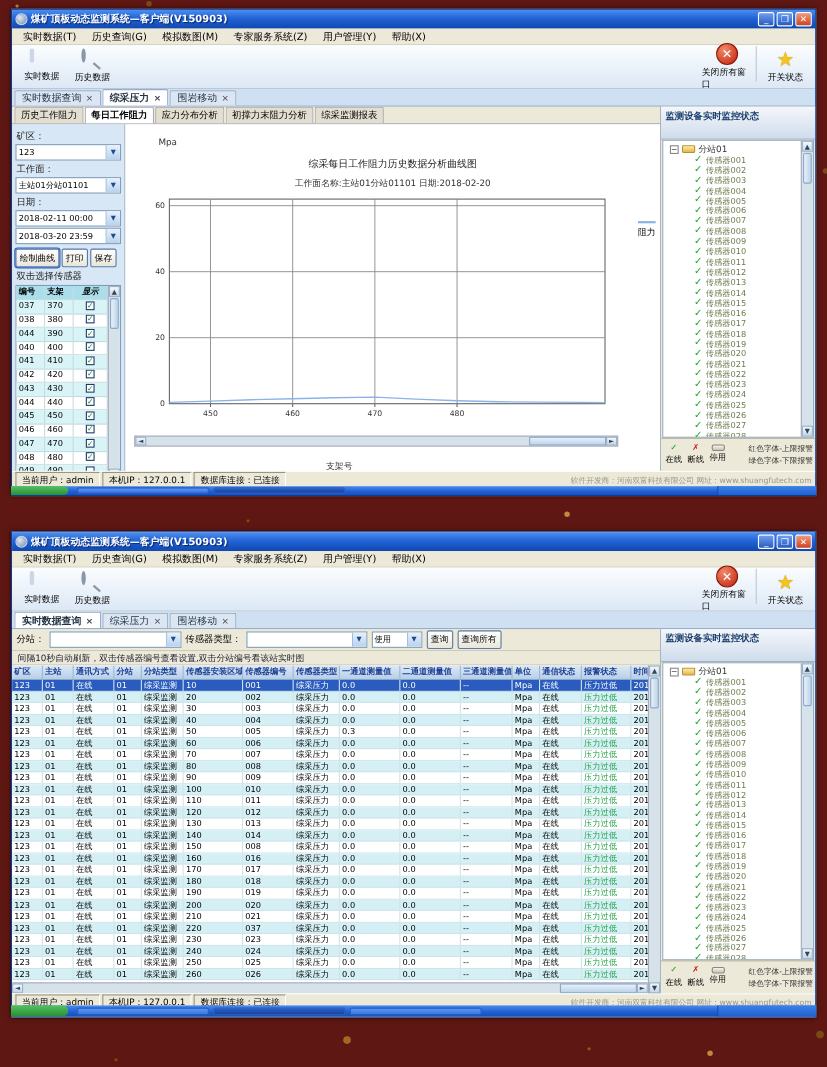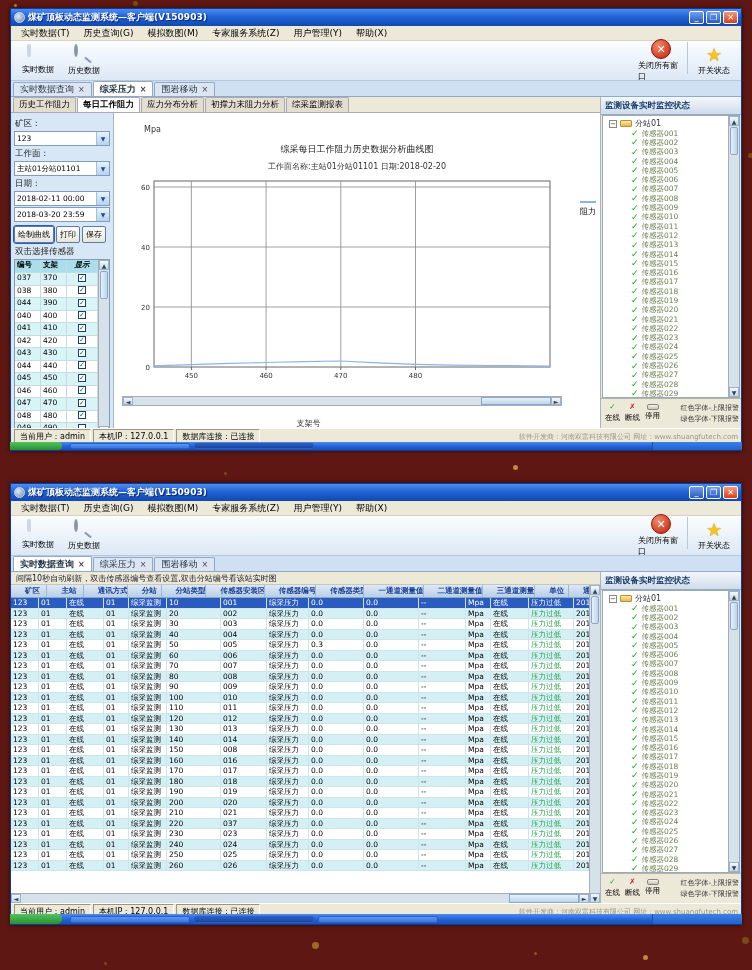--- a/index.html
+++ b/index.html
@@ -81,21 +81,21 @@
   .ch-svg { position:absolute; left:6px; top:62px; }
   .ch-legend { position:absolute; right:4px; top:88px; display:flex; align-items:center; gap:3px; font-size:8px;flex-direction:column; }
   .ch-legend .ln { width:16px; height:2px; background:#8ab4e8; }
   .ch-xlabel { position:absolute; top:305px; width:80%; text-align:center; font-size:8px; color:#333; }
   .hscroll { position:absolute; left:8px; top:283px; width:440px; height:10px; background:#d6e2ea; border:1px solid #aab; display:flex; align-items:stretch; font-size:6px; color:#345; }
   .hs-arrow { width:10px; background:linear-gradient(180deg,#f4f8fc,#c4d6e8); border:1px solid #9ab4cc; text-align:center; line-height:8px; }
   .hs-track { flex:1; position:relative; }
   .hs-thumb { position:absolute; right:0; top:0; bottom:0; width:70px; background:linear-gradient(180deg,#e8f1fa,#bcd4ea); border:1px solid #8aa8c8; }
 
   .right-panel { width:140px; display:flex; flex-direction:column; background:#ece9d8; }
-  .rp-head { height:18px; background:linear-gradient(180deg,#f4f7fb,#cfdcEC); border-bottom:1px solid #9ab; font-size:8.5px; font-weight:bold; color:#1a3d6b; padding:3px 0 0 4px; }
+  .rp-head { height:30px; background:linear-gradient(180deg,#f4f7fb,#cfdcEC); border-bottom:1px solid #9ab; font-size:8.5px; font-weight:bold; color:#1a3d6b; padding:3px 0 0 4px; }
   .rp-treewrap { flex:1; display:flex; min-height:0; background:#fff; border:1px solid #9ab; margin:0 1px; }
   .tree { flex:1; overflow:hidden; padding:2px 0 0 6px; }
   .tree-station { display:flex; align-items:center; gap:3px; font-size:8px; height:11px; color:#333; }
   .tree-station .eb { width:8px; height:8px; border:1px solid #888; font-size:7px; line-height:6px; text-align:center; background:#fff; }
   .tree-station .fold { width:12px; height:7px; background:linear-gradient(180deg,#ffe9a8,#e8b84c); border:1px solid #b8922c; border-radius:1px; }
   .tree-item { display:flex; align-items:center; gap:3px; height:9.3px; font-size:7.5px; color:#6b7d4f; padding-left:22px; }
   .tree-item .ck { color:#18a428; font-weight:bold; font-size:9px; line-height:9px; }
   .rp-legend { height:30px; border-top:1px solid #b8b4a4; display:flex; padding:2px 2px 0 4px; gap:5px; }
   .leg-col { display:flex; flex-direction:column; align-items:center; font-size:7.5px; line-height:11px; }
   .leg-col .ic { height:11px; font-weight:bold; }
@@ -118,21 +118,21 @@
   .filterrow .combo { margin-bottom:0; }
   .hintline { height:13px; font-size:8px; color:#223; padding:1px 0 0 5px; background:#ece9d8; border-bottom:1px solid #cac6b6; white-space:nowrap; }
 
   .rt-wrap { flex:1; display:flex; min-height:0; background:#fff; }
   .rt-tablearea { flex:1; overflow:hidden; position:relative; }
   .rt-row { display:flex; height:10.5px; font-size:7.5px; border-bottom:1px solid #cfe4ea; white-space:nowrap; width:700px; }
   .rt-row.hdr { height:13px; background:linear-gradient(180deg,#dcE9f6,#b8cfe8); color:#1c3f94; font-weight:bold; border-bottom:1px solid #8aa8c8; }
   .rt-row:nth-child(odd):not(.hdr) { background:#d4f0f4; }
   .rt-row.sel { background:#2a5bbf !important; color:#fff; }
   .rt-c { padding:0 2px; border-right:1px solid #cfe4ea; overflow:hidden; line-height:10.5px; }
-  .rt-row.hdr .rt-c { line-height:12px; border-right:1px solid #9ab8d4;margin-left:12px; }
+  .rt-row.hdr .rt-c { line-height:12px; border-right:1px solid #9ab8d4; }
   .rt-alarm { color:#1e9e44; }
   .rt-row.sel .rt-alarm { color:#fff; }
   .rt-hscroll { position:absolute; left:0; right:0; bottom:0; height:10px; background:#d6e2ea; border-top:1px solid #aab; display:flex; font-size:6px; color:#345; }
 </style>
 </head>
 <body>
 
 <div class="speckles"></div>
 
 <div class="window" id="win1">
@@ -552,20 +552,33 @@
         <span class="x">×</span>
       </span>
       <span class="tab">
         <span>围岩移动</span>
         <span class="x">×</span>
       </span>
     </div>
 
   <div class="content">
     <div class="main-col">
+      <div class="filterrow">
+        <span>分站：</span>
+        <span class="combo" style="width:120px">
+            <span class="dd">▼</span>
+          </span>
+        <span>传感器类型：</span>
+        <span class="combo" style="width:110px">
+            <span class="dd">▼</span>
+          </span>
+        <span class="combo" style="width:46px"><span>使用</span><span class="dd">▼</span></span>
+        <button class="xpbtn">查询</button>
+        <button class="xpbtn">查询所有</button>
+      </div>
       <div class="hintline">间隔10秒自动刷新，双击传感器编号查看设置,双击分站编号看该站实时图</div>
       <div class="rt-wrap">
         <div class="rt-tablearea">
             <div class="rt-row hdr">
               <span class="rt-c" style="width: 28px;">矿区</span>
               <span class="rt-c" style="width: 28px;">主站</span>
               <span class="rt-c" style="width: 37px;">通讯方式</span>
               <span class="rt-c" style="width: 25px;">分站</span>
               <span class="rt-c" style="width: 38px;">分站类型</span>
               <span class="rt-c" style="width: 54px;">传感器安装区域</span>

